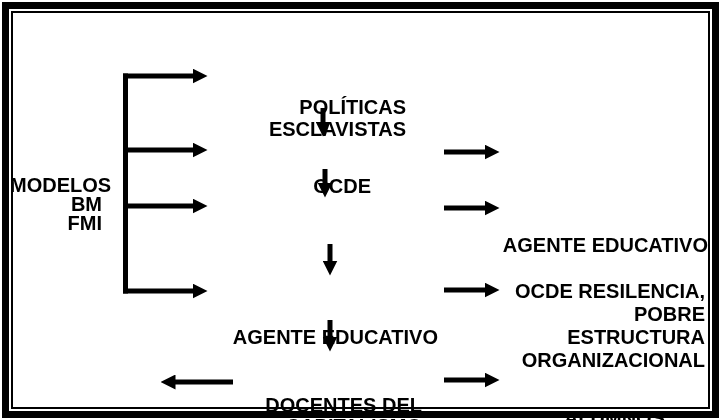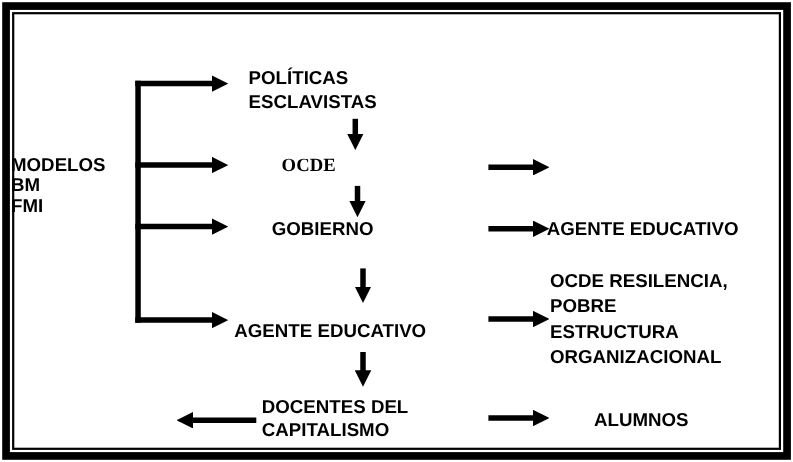--- a/index.html
+++ b/index.html
@@ -17,25 +17,26 @@
     border: 7px solid #000;
   }
   .frame-inner {
     position: absolute;
     left: 2px; top: 2px; right: 2px; bottom: 2px;
     border: 2px solid #000;
   }
   .node {
     position: absolute;
     font-weight: bold;
-    font-size: 17px;
+    font-size: 20px;
     color: #000;
-    text-align: left;
+    text-align: right;
     white-space: pre-line;
     letter-spacing: 0;
+    margin-top: 36px;
   }
   svg.arrows { position: absolute; left: 0; top: 0; }
 </style>
 </head>
 <body>
 
 <div id="canvas">
 
   <div class="frame-outer">
     <div class="frame-inner"></div>
@@ -65,23 +66,22 @@
     </g>
   </svg>
 
   <div class="node" style="left:10px; top:140px; width:92px; line-height:19px;">MODELOS
 BM
 FMI</div>
 
   <div class="node" style="left:226px; top:60px; width:180px; line-height:22px;">POLÍTICAS
 ESCLAVISTAS</div>
 
-  <div class="node" style="left:256px; top:139px; width:115px; line-height:22px;font-family:Liberation Serif, serif;">OCDE</div>
+  <div class="node" style="left:256px; top:139px; width:115px; line-height:22px;">OCDE</div>
 
-  <div class="node" style="left:247px; top:198px; width:134px; line-height:22px;">GOBIERNO</div>
 
   <div class="node" style="left:213px; top:290px; width:225px; line-height:22px;">AGENTE EDUCATIVO</div>
 
   <div class="node" style="left:238px; top:359px; width:184px; line-height:21px;">DOCENTES DEL
 CAPITALISMO</div>
 
 
   <div class="node" style="left:497px; top:198px; width:211px; line-height:22px;">AGENTE EDUCATIVO</div>
 
   <div class="node" style="left:500px; top:244px; width:205px; line-height:23px;">OCDE RESILENCIA,

